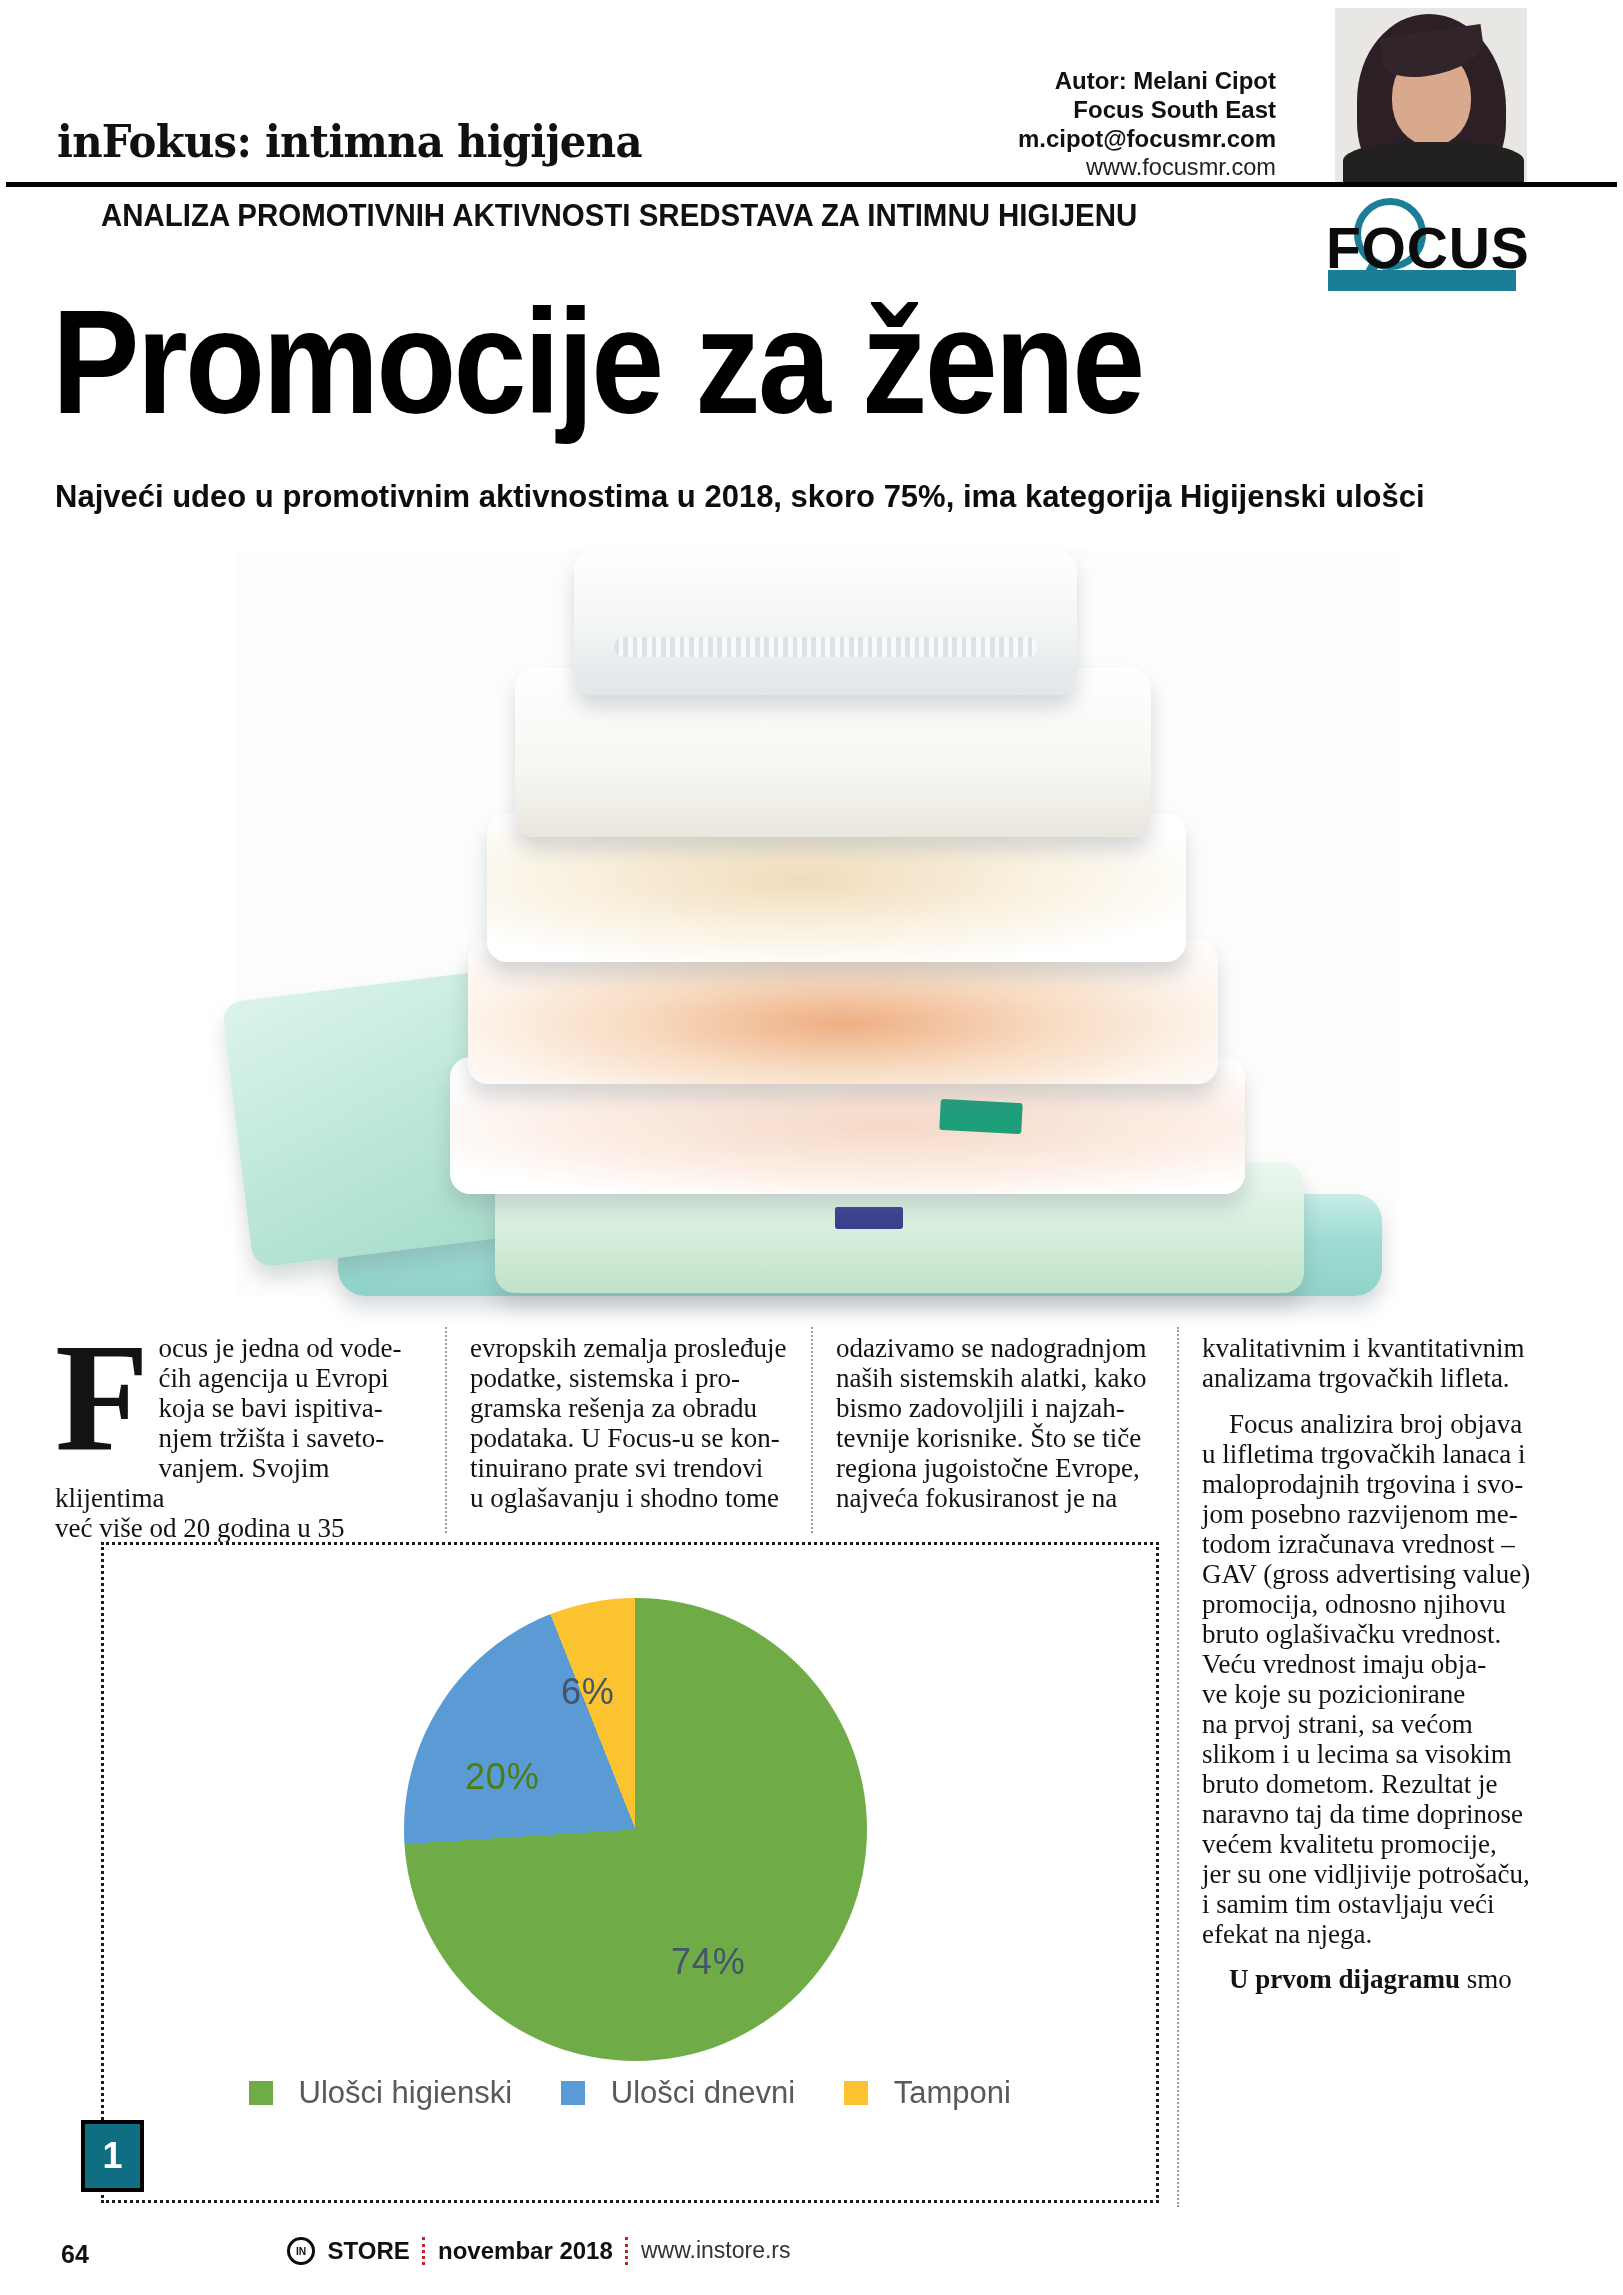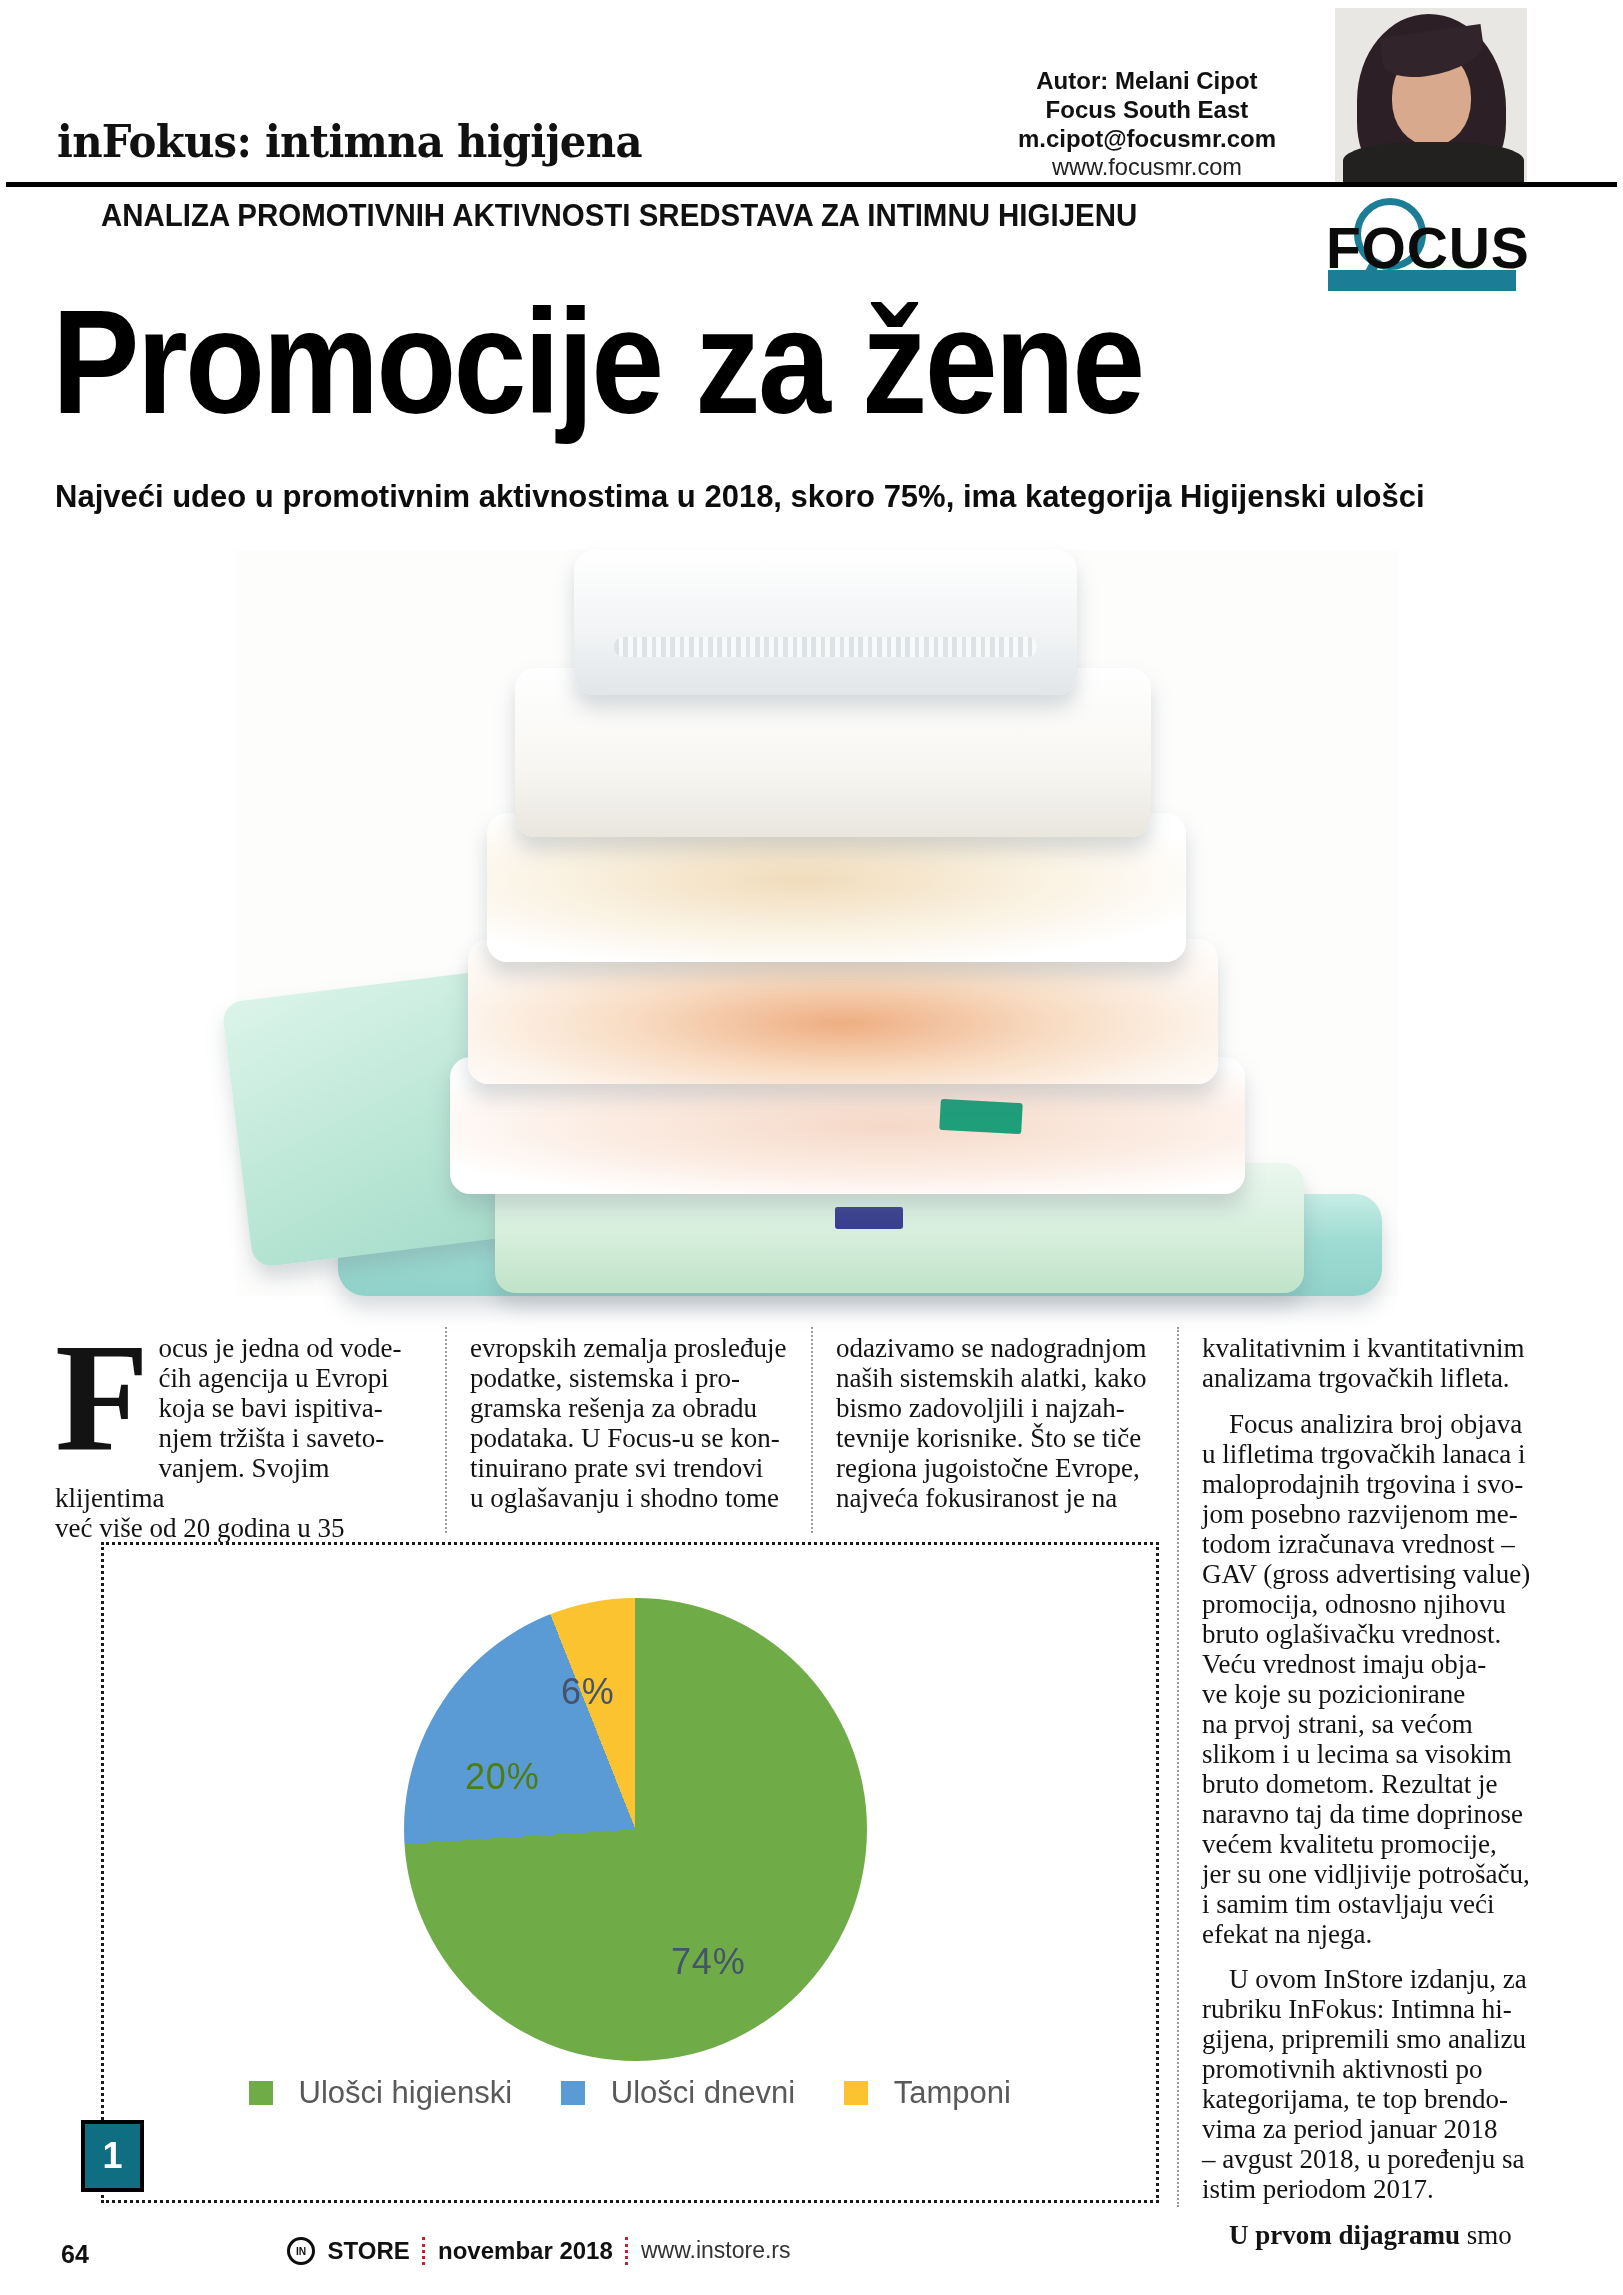--- a/index.html
+++ b/index.html
@@ -2,21 +2,21 @@
 <html style="font-size:12.6px"><head>
 <meta charset="utf-8">
 <style>
   html,body{margin:0;padding:0;background:#888;}
   .page{position:relative;width:1623px;height:2295px;background:#ffffff;overflow:hidden;
         font-family:"Liberation Sans",sans-serif;color:#111;}
 
   
   .section-title{position:absolute;left:57px;top:115px;font-family:"DejaVu Serif",serif;
         font-weight:bold;font-size:45px;letter-spacing:-0.8px;transform:scaleX(.93);transform-origin:left top;white-space:nowrap;}
-  .author-block{position:absolute;right:347px;top:66px;text-align:center;font-size:24px;line-height:29px;font-weight:bold;white-space:nowrap;}
+  .author-block{position:absolute;right:347px;top:66px;text-align:right;font-size:24px;line-height:29px;font-weight:bold;white-space:nowrap;}
   .author-block .site{font-weight:normal;font-size:23.6px;color:#222;}
   .author-photo{position:absolute;left:1335px;top:7.9px;width:192px;height:175px;background:#e9e7e3;overflow:hidden;}
   .ap-hair{position:absolute;left:22px;top:6.3px;width:149px;height:181px;background:#2c2026;border-radius:48% 52% 40% 40%;}
   .ap-face{position:absolute;left:57px;top:41px;width:79px;height:96px;background:#d9a98e;border-radius:50% 50% 46% 46%;}
   .ap-fringe{position:absolute;left:47px;top:23.6px;width:102px;height:44px;background:#31242b;border-radius:0 0 60% 40%;transform:rotate(-8deg);}
   .ap-body{position:absolute;left:7.9px;top:134px;width:181px;height:47px;background:#23211f;border-radius:40% 40% 0 0;}
   .rule{position:absolute;left:6.3px;top:182px;width:1611px;height:4.7px;background:#000;}
   .kicker{position:absolute;left:101px;top:198px;font-size:31px;font-weight:bold;letter-spacing:0;transform:scaleX(.95);transform-origin:left top;white-space:nowrap;}
 
   
@@ -180,28 +180,20 @@
 Veću vrednost imaju obja-
 ve koje su pozicionirane
 na prvoj strani, sa većom
 slikom i u lecima sa visokim
 bruto dometom. Rezultat je
 naravno taj da time doprinose
 većem kvalitetu promocije,
 jer su one vidljivije potrošaču,
 i samim tim ostavljaju veći
 efekat na njega.</p>
-    <p class="indent">U ovom InStore izdanju, za
-rubriku InFokus: Intimna hi-
-gijena, pripremili smo analizu
-promotivnih aktivnosti po
-kategorijama, te top brendo-
-vima za period januar 2018
-– avgust 2018, u poređenju sa
-istim periodom 2017.</p>
     <div class="p-last"><b>U prvom dijagramu</b><span> smo</span></div>
   </div>
 
   <div class="chartbox"></div>
   <div class="pie" style="background: conic-gradient(rgb(111, 172, 71) 0deg, rgb(111, 172, 71) 266.4deg, rgb(91, 155, 213) 266.4deg, rgb(91, 155, 213) 338.4deg, rgb(252, 195, 49) 338.4deg, rgb(252, 195, 49) 360deg);"></div>
   <span class="pie-label pl-74" style="color: rgb(68, 84, 106);">74%</span>
   <span class="pie-label pl-20" style="color: #4d7c0f;">20%</span>
   <span class="pie-label pl-6" style="color: rgb(68, 84, 106);">6%</span>
 
   <div class="legend">

